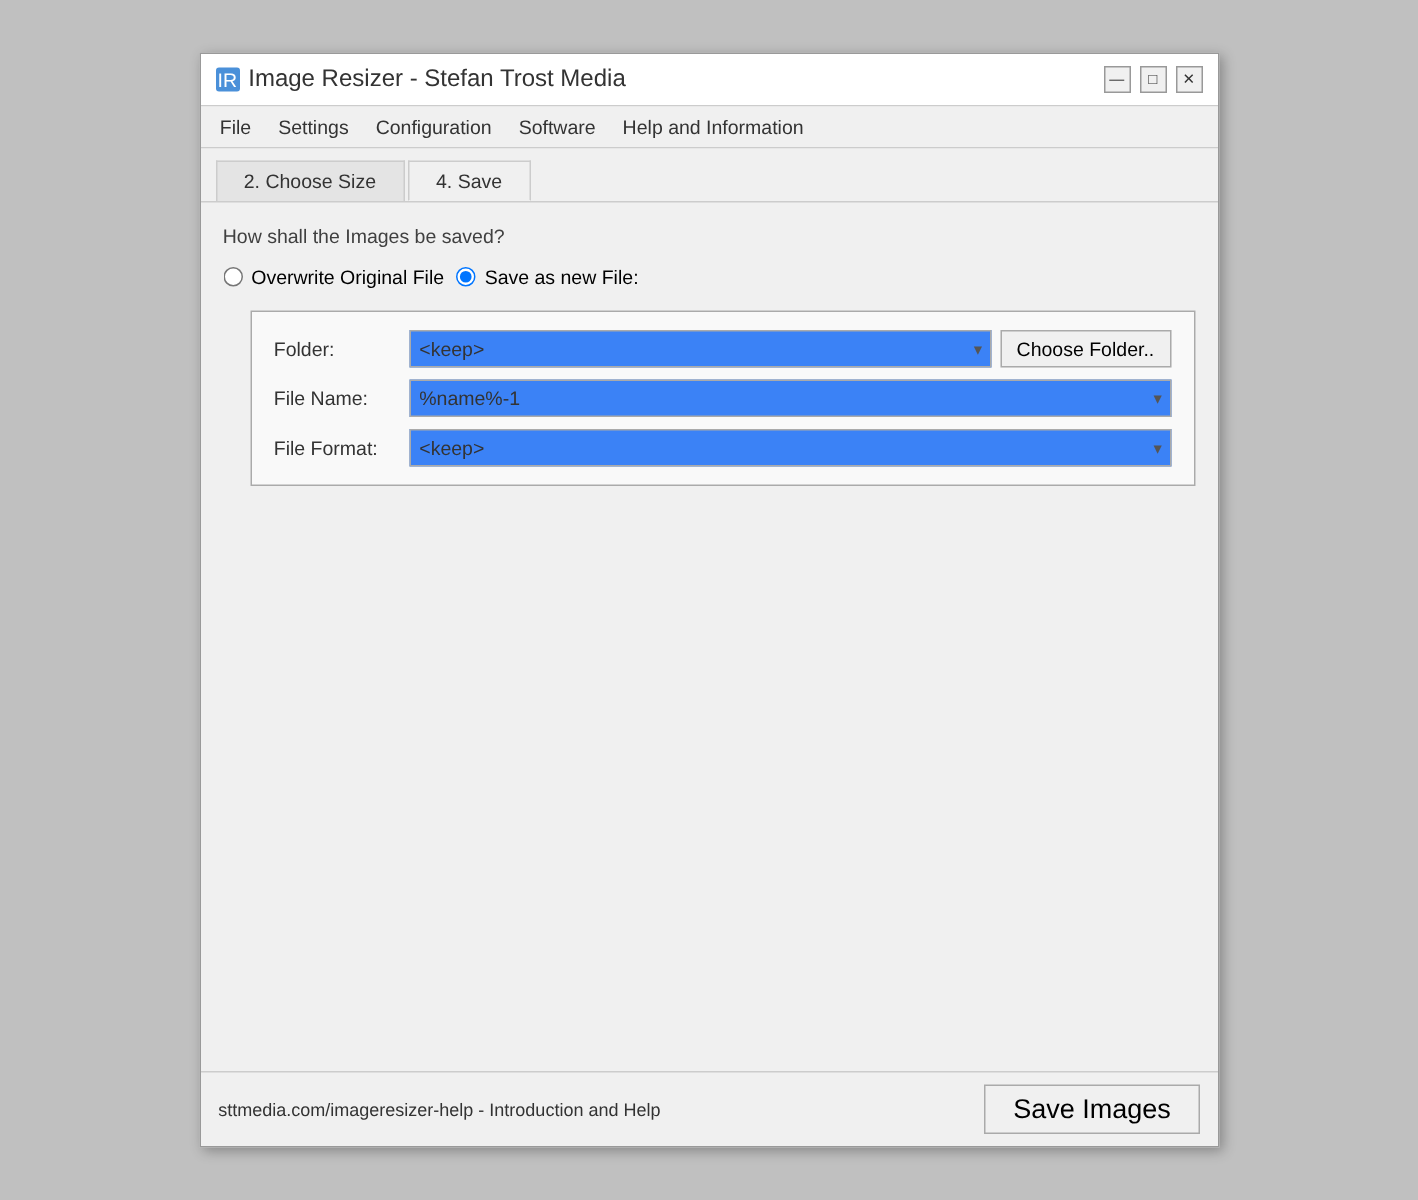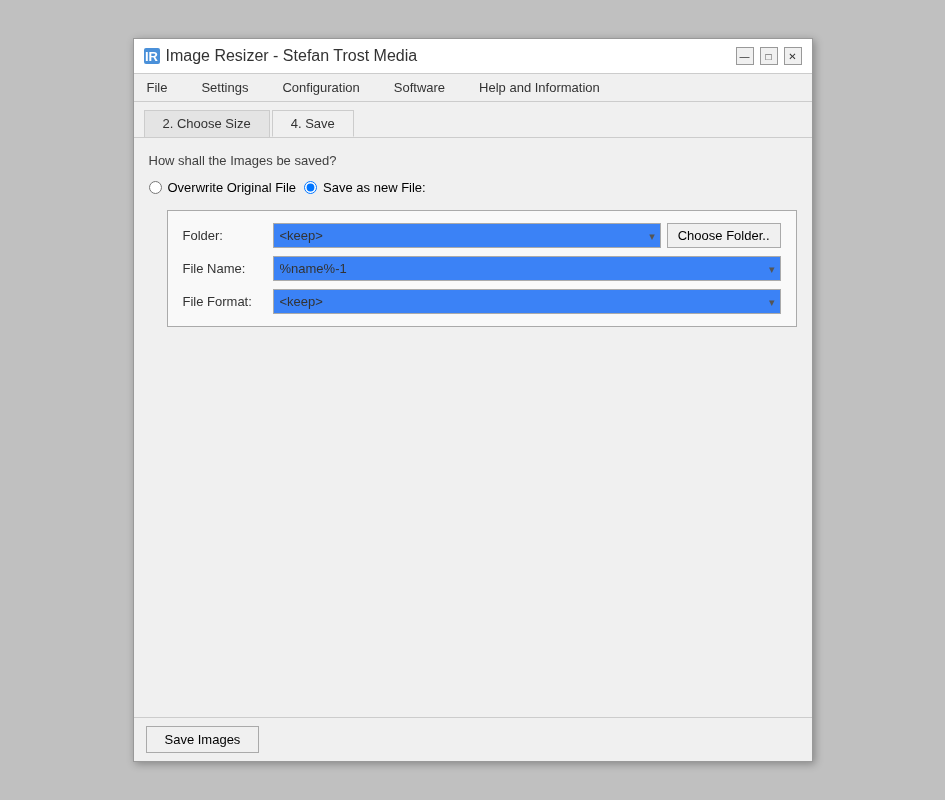--- a/index.html
+++ b/index.html
@@ -44,21 +44,21 @@
     .title-bar-icon {
       width: 16px;
       height: 16px;
       background: #4a90d9;
       border-radius: 2px;
       display: flex;
       align-items: center;
       justify-content: center;
       color: white;
       font-size: 10px;
-      font-weight: bold;
+      font-weight: normal;
     }
 
     .title-text {
       font-size: 16px;
       color: #333;
     }
 
     .title-bar-controls {
       display: flex;
       gap: 6px;
@@ -75,21 +75,21 @@
       justify-content: center;
       font-size: 10px;
       color: #333;
     }
 
     .menu-bar {
       background: #f0f0f0;
       border-bottom: 1px solid #ccc;
       display: flex;
       padding: 3px 5px;
-      gap: 18px;
+      gap: 2px;
     }
 
     .menu-item {
       padding: 3px 8px;
       cursor: pointer;
       color: #333;
     }
 
     .tabs-bar {
       display: flex;
@@ -228,21 +228,21 @@
     .status-text {
       color: #333;
       font-size: 12px;
     }
 
     .save-images-btn {
       padding: 5px 18px;
       border: 1px solid #aaa;
       background: #f0f0f0;
       cursor: pointer;
-      font-size: 13px;
+      font-size: 18px;
     }
   </style>
 </head>
 <body>
 
 <div class="window">
 
   <div class="title-bar">
     <div class="title-bar-left">
       <div class="title-bar-icon">
@@ -330,16 +330,17 @@
             </select>
           </div>
         </div>
       </div>
 
     </div>
 
   </div>
 
   <div class="status-bar">
+    <span class="status-text">sttmedia.com/imageresizer-help - Introduction and Help</span>
     <button class="save-images-btn">Save Images</button>
   </div>
 
 </div>
 
 </body></html>

